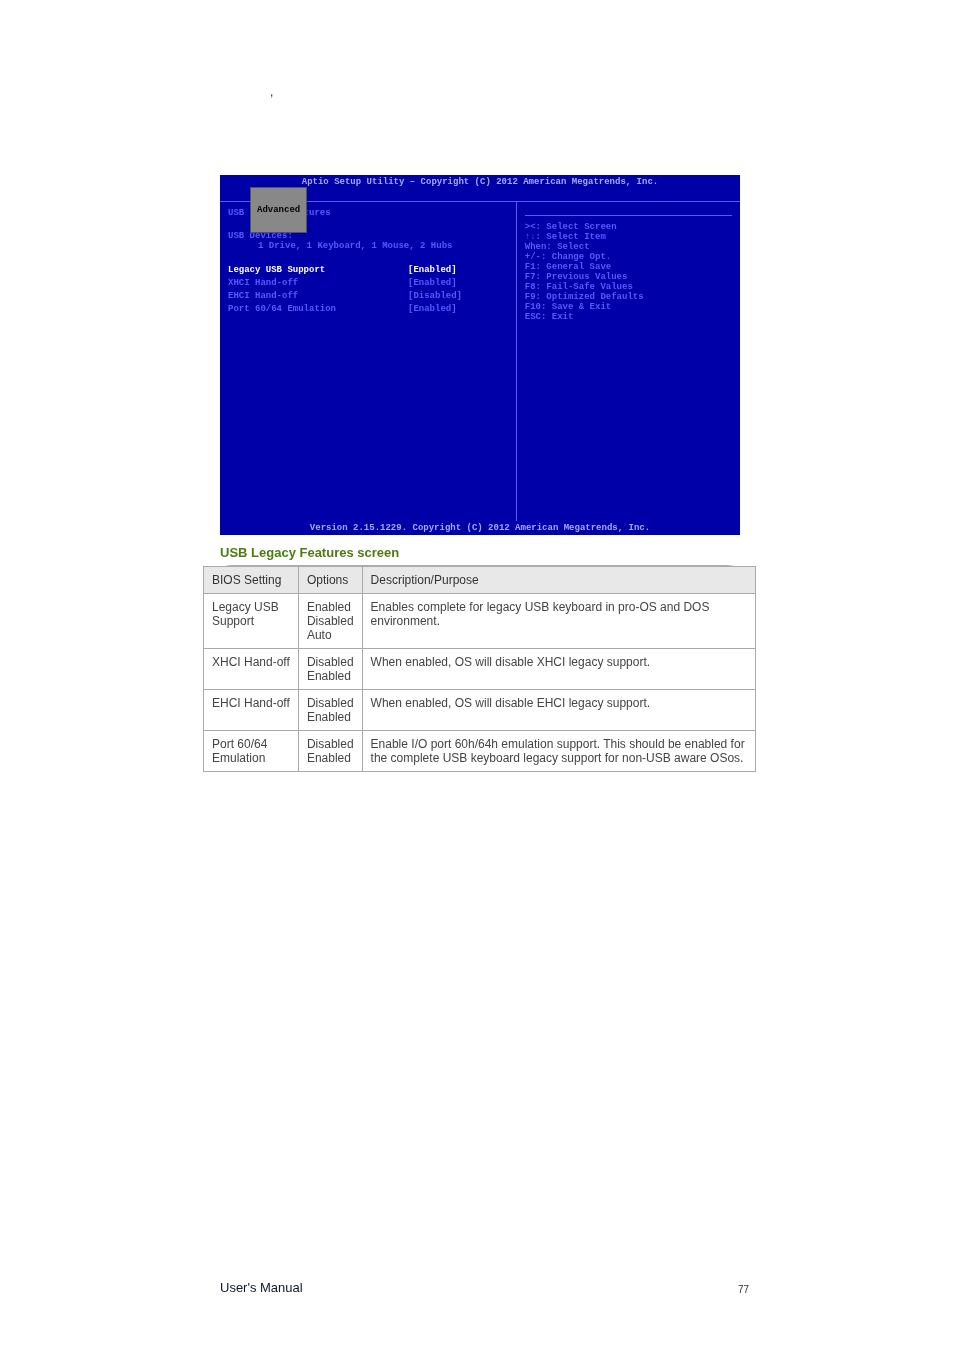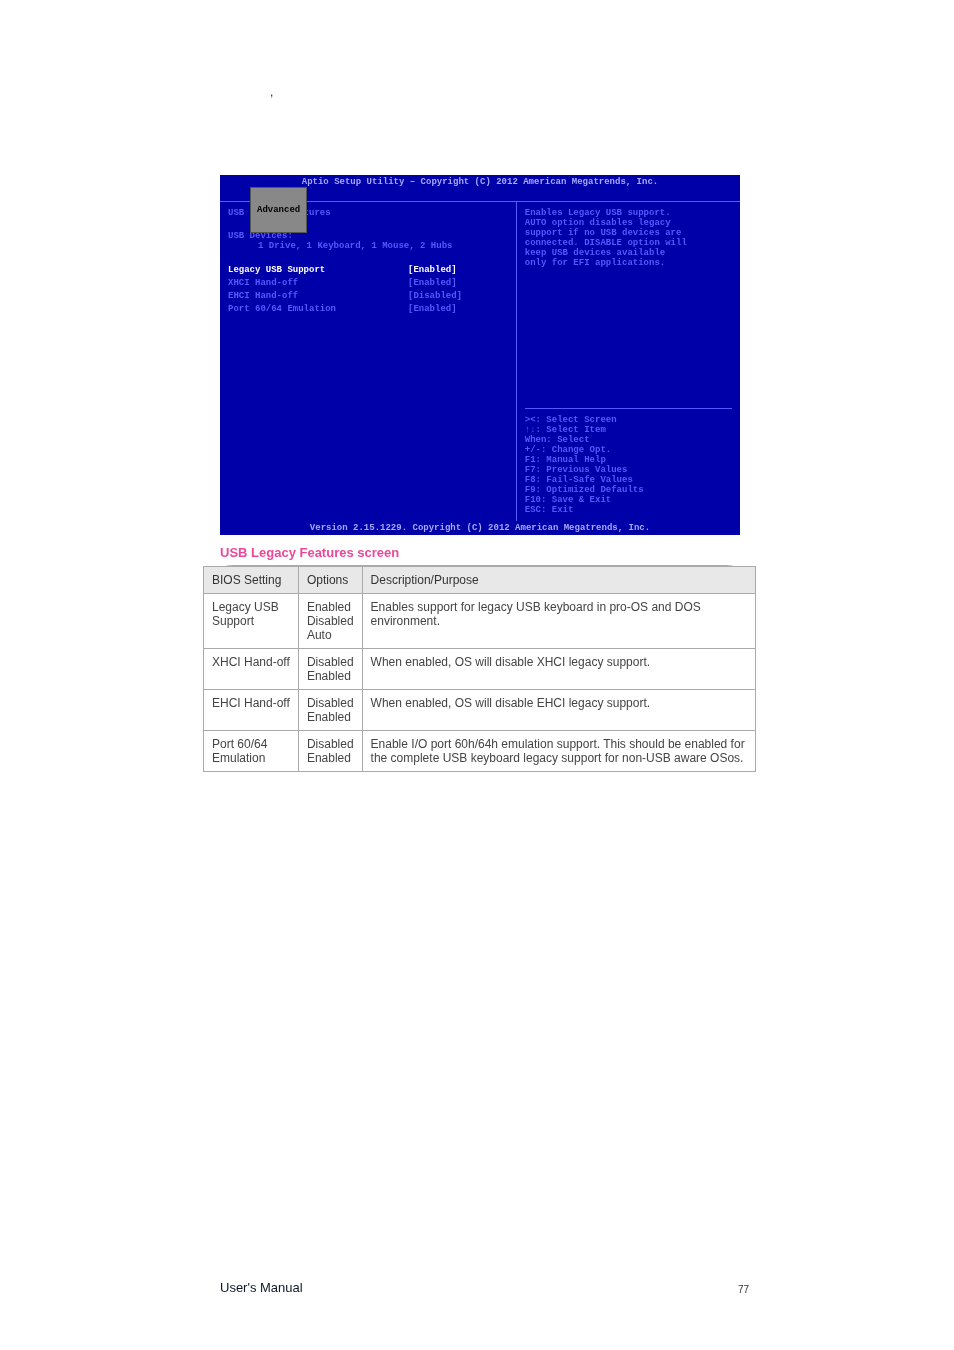--- a/index.html
+++ b/index.html
@@ -59,38 +59,38 @@
       flex: 1;
       padding: 6px 8px;
       color: #5858ff;
       display: flex;
       flex-direction: column;
     }
     .bios-right-top { flex: 1; }
     .bios-right-bottom {
       border-top: 1px solid #5858ff;
       padding-top: 6px;
-      margin-top: 24px;
+      margin-top: 7px;
     }
     .bios-row { display: flex; line-height: 13px; }
     .bios-label { width: 180px; }
     .bios-value { color: #5858ff; }
     .highlight { color: #fff; }
     .highlight .bios-value { color: #fff; }
     .bios-footer {
       text-align: center;
       color: #a8a8ff;
       padding-top: 2px;
       background: #0000a8;
     }
     .section-title {
       position: absolute;
       font-size: 13px;
       font-weight: bold;
-      color: #ec4899;
+      color: #4d7c0f;
       text-align: center;
     }
     .table-container {
       position: absolute;
       left: 203px;
       top: 565px;
       width: 553px;
       border-top: 1px solid #aaa;
       border-radius: 30px;
     }
@@ -154,34 +154,26 @@
             <span class="bios-label">EHCI Hand-off</span>
             <span class="bios-value">[Disabled]</span>
           </div>
           <div class="bios-row">
             <span class="bios-label">Port 60/64 Emulation</span>
             <span class="bios-value">[Enabled]</span>
           </div>
         </div>
     </div>
     <div class="bios-right">
-      <div class="bios-right-top" id="bios-help">
-          <div>Enables Legacy USB support.</div>
-          <div>AUTO option disables legacy</div>
-          <div>support if no USB devices are</div>
-          <div>connected. DISABLE option will</div>
-          <div>keep USB devices available</div>
-          <div>only for EFI applications.</div>
-        </div>
       <div class="bios-right-bottom" id="bios-nav">
           <div>&gt;&lt;: Select Screen</div>
           <div>↑↓: Select Item</div>
           <div>When: Select</div>
           <div>+/-: Change Opt.</div>
-          <div>F1: Manual Help</div>
+          <div>F1: General Save</div>
           <div>F7: Previous Values</div>
           <div>F8: Fail-Safe Values</div>
           <div>F9: Optimized Defaults</div>
           <div>F10: Save &amp; Exit</div>
           <div>ESC: Exit</div>
         </div>
     </div>
   </div>
   <div class="bios-footer">Version 2.15.1229. Copyright (C) 2012 American Megatrends, Inc.</div>
 </div>
@@ -198,21 +190,21 @@
       </tr>
     </thead>
     <tbody id="tbody">
         <tr>
           <td>Legacy USB Support</td>
           <td>
             <div>Enabled</div>
             <div>Disabled</div>
             <div>Auto</div>
           </td>
-          <td>Enables support for legacy USB keyboard in pro-OS and DOS environment.</td>
+          <td>Enables complete for legacy USB keyboard in pro-OS and DOS environment.</td>
         </tr>
         <tr>
           <td>XHCI Hand-off</td>
           <td>
             <div>Disabled</div>
             <div>Enabled</div>
           </td>
           <td>When enabled, OS will disable XHCI legacy support.</td>
         </tr>
         <tr>

